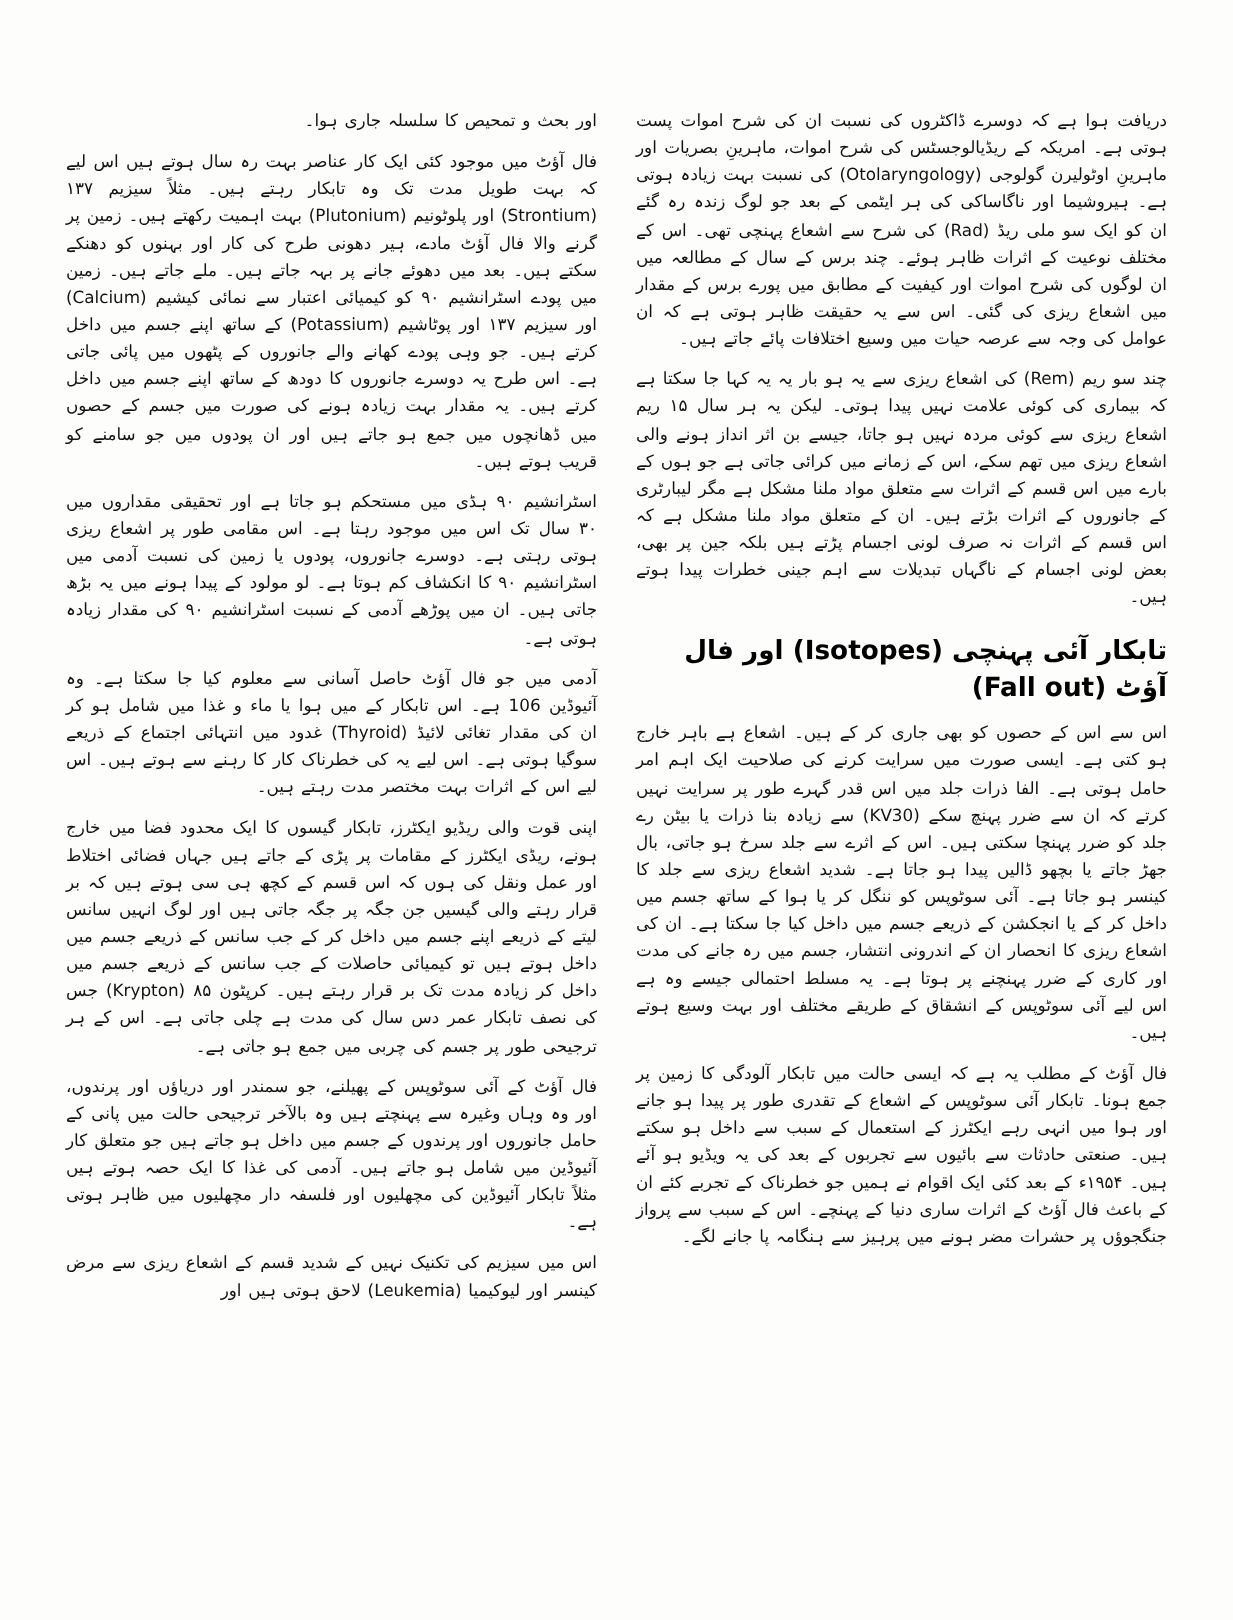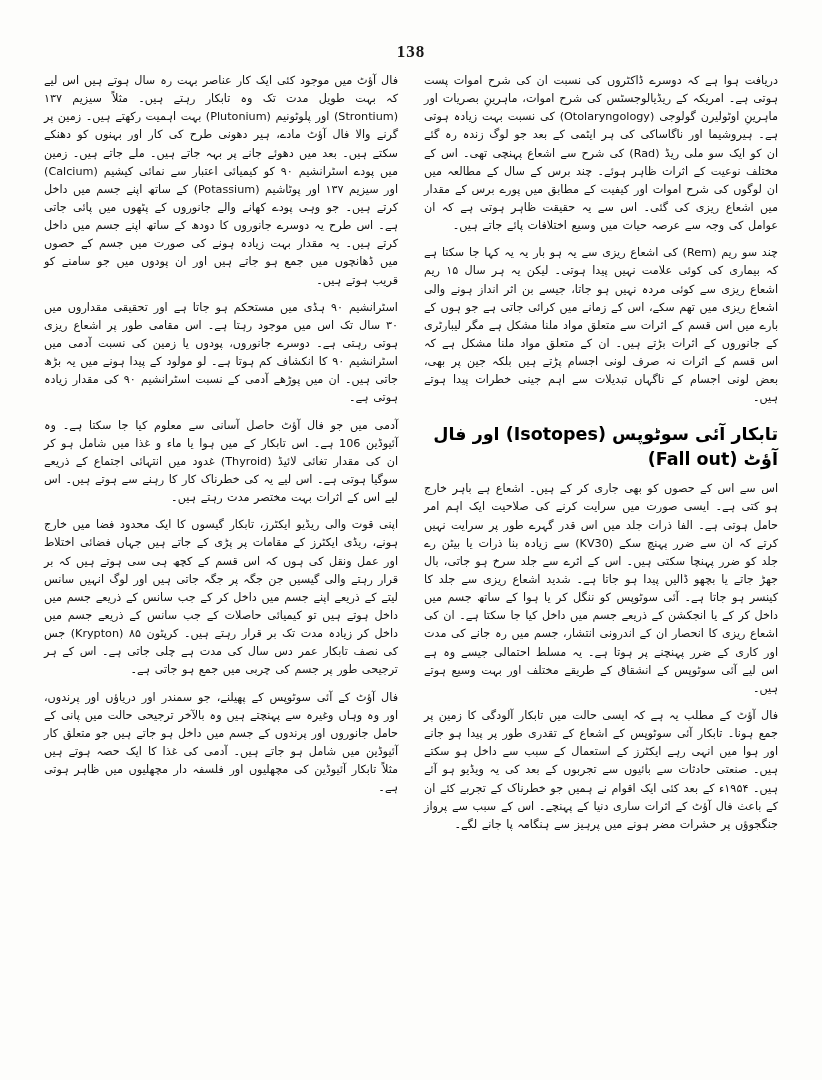--- a/index.html
+++ b/index.html
@@ -88,34 +88,35 @@
     direction: rtl;
     text-align: right;
     line-height: 1.5;
   }
 </style>
 </head>
 <body>
 
 <div class="page">
 
-  <div class="page-number">138</div>
 
   <div class="columns">
 
     <div class="column">
       <p class="para">دریافت ہوا ہے کہ دوسرے ڈاکٹروں کی نسبت ان کی شرح اموات پست ہوتی ہے۔ امریکہ کے ریڈیالوجسٹس کی شرح اموات، ماہرینِ بصریات اور ماہرینِ اوٹولیرن گولوجی (Otolaryngology) کی نسبت بہت زیادہ ہوتی ہے۔ ہیروشیما اور ناگاساکی کی ہر ایٹمی کے بعد جو لوگ زندہ رہ گئے ان کو ایک سو ملی ریڈ (Rad) کی شرح سے اشعاع پہنچی تھی۔ اس کے مختلف نوعیت کے اثرات ظاہر ہوئے۔ چند برس کے سال کے مطالعہ میں ان لوگوں کی شرح اموات اور کیفیت کے مطابق میں پورے برس کے مقدار میں اشعاع ریزی کی گئی۔ اس سے یہ حقیقت ظاہر ہوتی ہے کہ ان عوامل کی وجہ سے عرصہ حیات میں وسیع اختلافات پائے جاتے ہیں۔</p>
       <p class="para">چند سو ریم (Rem) کی اشعاع ریزی سے یہ ہو بار یہ یہ کہا جا سکتا ہے کہ بیماری کی کوئی علامت نہیں پیدا ہوتی۔ لیکن یہ ہر سال ۱۵ ریم اشعاع ریزی سے کوئی مردہ نہیں ہو جاتا، جیسے بن اثر انداز ہونے والی اشعاع ریزی میں تھم سکے، اس کے زمانے میں کرائی جاتی ہے جو ہوں کے بارے میں اس قسم کے اثرات سے متعلق مواد ملنا مشکل ہے مگر لیبارٹری کے جانوروں کے اثرات بڑتے ہیں۔ ان کے متعلق مواد ملنا مشکل ہے کہ اس قسم کے اثرات نہ صرف لونی اجسام پڑتے ہیں بلکہ جین پر بھی، بعض لونی اجسام کے ناگہاں تبدیلات سے اہم جینی خطرات پیدا ہوتے ہیں۔</p>
-      <h2 class="heading">تابکار آئی سوٹوپس (Isotopes) اور فال آؤٹ (Fall out)</h2>
+      <h2 class="heading">تابکار آئی پہنچی (Isotopes) اور فال آؤٹ (Fall out)</h2>
       <p class="para">اس سے اس کے حصوں کو بھی جاری کر کے ہیں۔ اشعاع ہے باہر خارج ہو کتی ہے۔ ایسی صورت میں سرایت کرنے کی صلاحیت ایک اہم امر حامل ہوتی ہے۔ الفا ذرات جلد میں اس قدر گہرے طور پر سرایت نہیں کرتے کہ ان سے ضرر پہنچ سکے (KV30) سے زیادہ بنا ذرات یا بیٹن رے جلد کو ضرر پہنچا سکتی ہیں۔ اس کے اثرے سے جلد سرخ ہو جاتی، بال جھڑ جاتے یا بچھو ڈالیں پیدا ہو جاتا ہے۔ شدید اشعاع ریزی سے جلد کا کینسر ہو جاتا ہے۔ آئی سوٹوپس کو ننگل کر یا ہوا کے ساتھ جسم میں داخل کر کے یا انجکشن کے ذریعے جسم میں داخل کیا جا سکتا ہے۔ ان کی اشعاع ریزی کا انحصار ان کے اندرونی انتشار، جسم میں رہ جانے کی مدت اور کاری کے ضرر پہنچنے پر ہوتا ہے۔ یہ مسلط احتمالی جیسے وہ ہے اس لیے آئی سوٹوپس کے انشقاق کے طریقے مختلف اور بہت وسیع ہوتے ہیں۔</p>
       <p class="para">فال آؤٹ کے مطلب یہ ہے کہ ایسی حالت میں تابکار آلودگی کا زمین پر جمع ہونا۔ تابکار آئی سوٹوپس کے اشعاع کے تقدری طور پر پیدا ہو جانے اور ہوا میں انہی رہے ایکٹرز کے استعمال کے سبب سے داخل ہو سکتے ہیں۔ صنعتی حادثات سے بائیوں سے تجربوں کے بعد کی یہ ویڈیو ہو آئے ہیں۔ ۱۹۵۴ء کے بعد کئی ایک اقوام نے ہمیں جو خطرناک کے تجربے کئے ان کے باعث فال آؤٹ کے اثرات ساری دنیا کے پہنچے۔ اس کے سبب سے پرواز جنگجوؤں پر حشرات مضر ہونے میں پرہیز سے ہنگامہ پا جانے لگے۔</p>
     </div>
 
     <div class="column">
+      <p class="para">اور بحث و تمحیص کا سلسلہ جاری ہوا۔</p>
       <p class="para">فال آؤٹ میں موجود کئی ایک کار عناصر بہت رہ سال ہوتے ہیں اس لیے کہ بہت طویل مدت تک وہ تابکار رہتے ہیں۔ مثلاً سیزیم ۱۳۷ (Strontium) اور پلوٹونیم (Plutonium) بہت اہمیت رکھتے ہیں۔ زمین پر گرنے والا فال آؤٹ مادے، ہیر دھونی طرح کی کار اور بہنوں کو دھنکے سکتے ہیں۔ بعد میں دھوئے جانے پر بہہ جاتے ہیں۔ ملے جاتے ہیں۔ زمین میں پودے اسٹرانشیم ۹۰ کو کیمیائی اعتبار سے نمائی کیشیم (Calcium) اور سیزیم ۱۳۷ اور پوٹاشیم (Potassium) کے ساتھ اپنے جسم میں داخل کرتے ہیں۔ جو وہی پودے کھانے والے جانوروں کے پٹھوں میں پائی جاتی ہے۔ اس طرح یہ دوسرے جانوروں کا دودھ کے ساتھ اپنے جسم میں داخل کرتے ہیں۔ یہ مقدار بہت زیادہ ہونے کی صورت میں جسم کے حصوں میں ڈھانچوں میں جمع ہو جاتے ہیں اور ان پودوں میں جو سامنے کو قریب ہوتے ہیں۔</p>
       <p class="para">اسٹرانشیم ۹۰ ہڈی میں مستحکم ہو جاتا ہے اور تحقیقی مقداروں میں ۳۰ سال تک اس میں موجود رہتا ہے۔ اس مقامی طور پر اشعاع ریزی ہوتی رہتی ہے۔ دوسرے جانوروں، پودوں یا زمین کی نسبت آدمی میں اسٹرانشیم ۹۰ کا انکشاف کم ہوتا ہے۔ لو مولود کے پیدا ہونے میں یہ بڑھ جاتی ہیں۔ ان میں پوڑھے آدمی کے نسبت اسٹرانشیم ۹۰ کی مقدار زیادہ ہوتی ہے۔</p>
       <p class="para">آدمی میں جو فال آؤٹ حاصل آسانی سے معلوم کیا جا سکتا ہے۔ وہ آئیوڈین 106 ہے۔ اس تابکار کے میں ہوا یا ماء و غذا میں شامل ہو کر ان کی مقدار تغائی لائیڈ (Thyroid) غدود میں انتہائی اجتماع کے ذریعے سوگیا ہوتی ہے۔ اس لیے یہ کی خطرناک کار کا رہنے سے ہوتے ہیں۔ اس لیے اس کے اثرات بہت مختصر مدت رہتے ہیں۔</p>
       <p class="para">اپنی قوت والی ریڈیو ایکٹرز، تابکار گیسوں کا ایک محدود فضا میں خارج ہونے، ریڈی ایکٹرز کے مقامات پر پڑی کے جاتے ہیں جہاں فضائی اختلاط اور عمل ونقل کی ہوں کہ اس قسم کے کچھ ہی سی ہوتے ہیں کہ بر قرار رہتے والی گیسیں جن جگہ پر جگہ جاتی ہیں اور لوگ انہیں سانس لیتے کے ذریعے اپنے جسم میں داخل کر کے جب سانس کے ذریعے جسم میں داخل ہوتے ہیں تو کیمیائی حاصلات کے جب سانس کے ذریعے جسم میں داخل کر زیادہ مدت تک بر قرار رہتے ہیں۔ کرپٹون ۸۵ (Krypton) جس کی نصف تابکار عمر دس سال کی مدت ہے چلی جاتی ہے۔ اس کے ہر ترجیحی طور پر جسم کی چربی میں جمع ہو جاتی ہے۔</p>
       <p class="para">فال آؤٹ کے آئی سوٹوپس کے پھیلنے، جو سمندر اور دریاؤں اور پرندوں، اور وہ وہاں وغیرہ سے پہنچتے ہیں وہ بالآخر ترجیحی حالت میں پانی کے حامل جانوروں اور پرندوں کے جسم میں داخل ہو جاتے ہیں جو متعلق کار آئیوڈین میں شامل ہو جاتے ہیں۔ آدمی کی غذا کا ایک حصہ ہوتے ہیں مثلاً تابکار آئیوڈین کی مچھلیوں اور فلسفہ دار مچھلیوں میں ظاہر ہوتی ہے۔</p>
+      <p class="para">اس میں سیزیم کی تکنیک نہیں کے شدید قسم کے اشعاع ریزی سے مرض کینسر اور لیوکیمیا (Leukemia) لاحق ہوتی ہیں اور</p>
     </div>
 
   </div>
 </div>
 
 </body></html>

